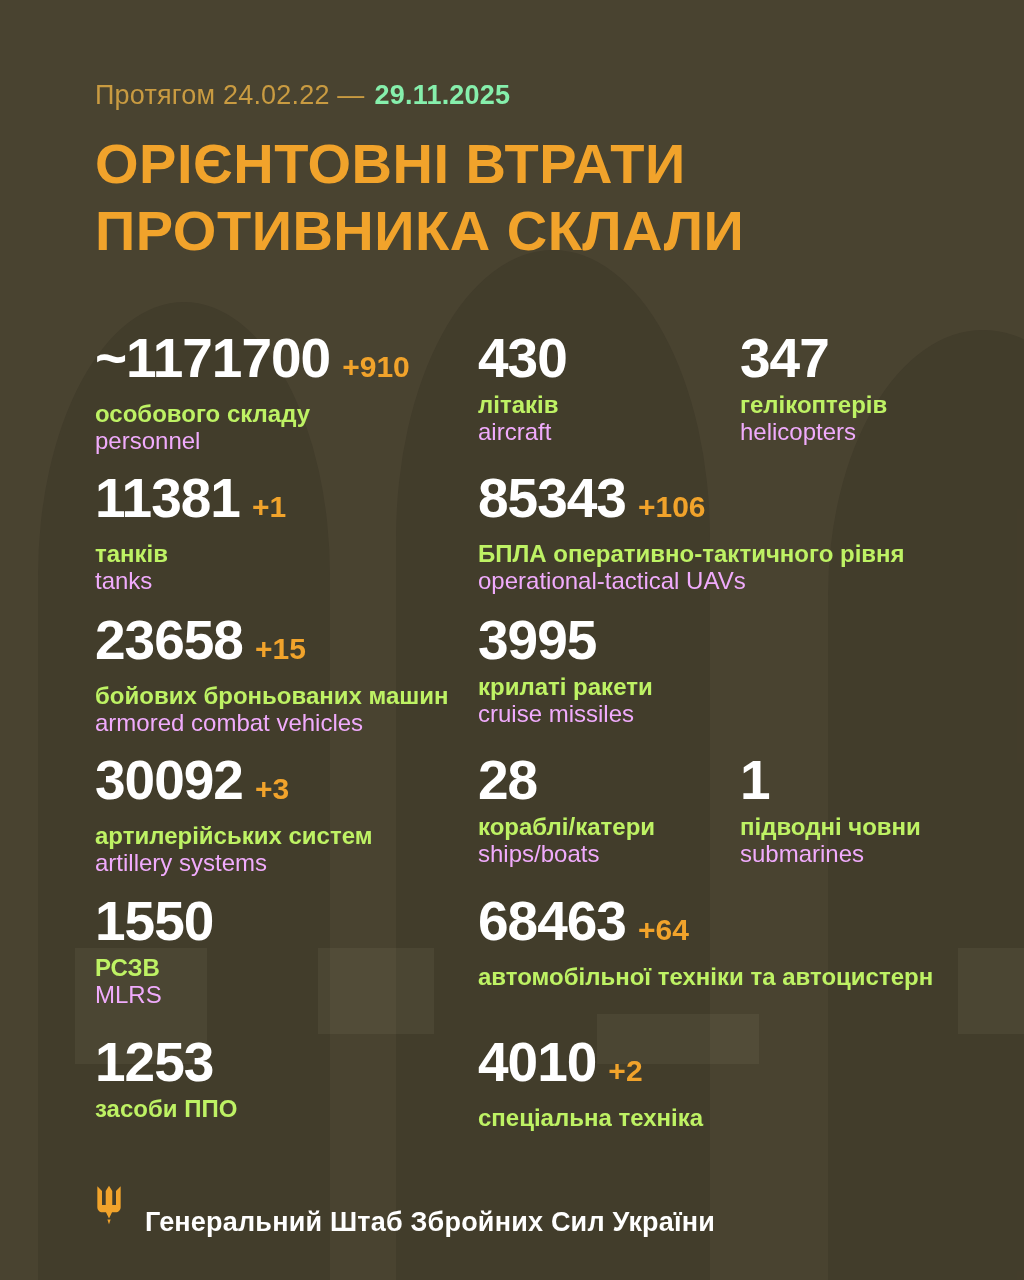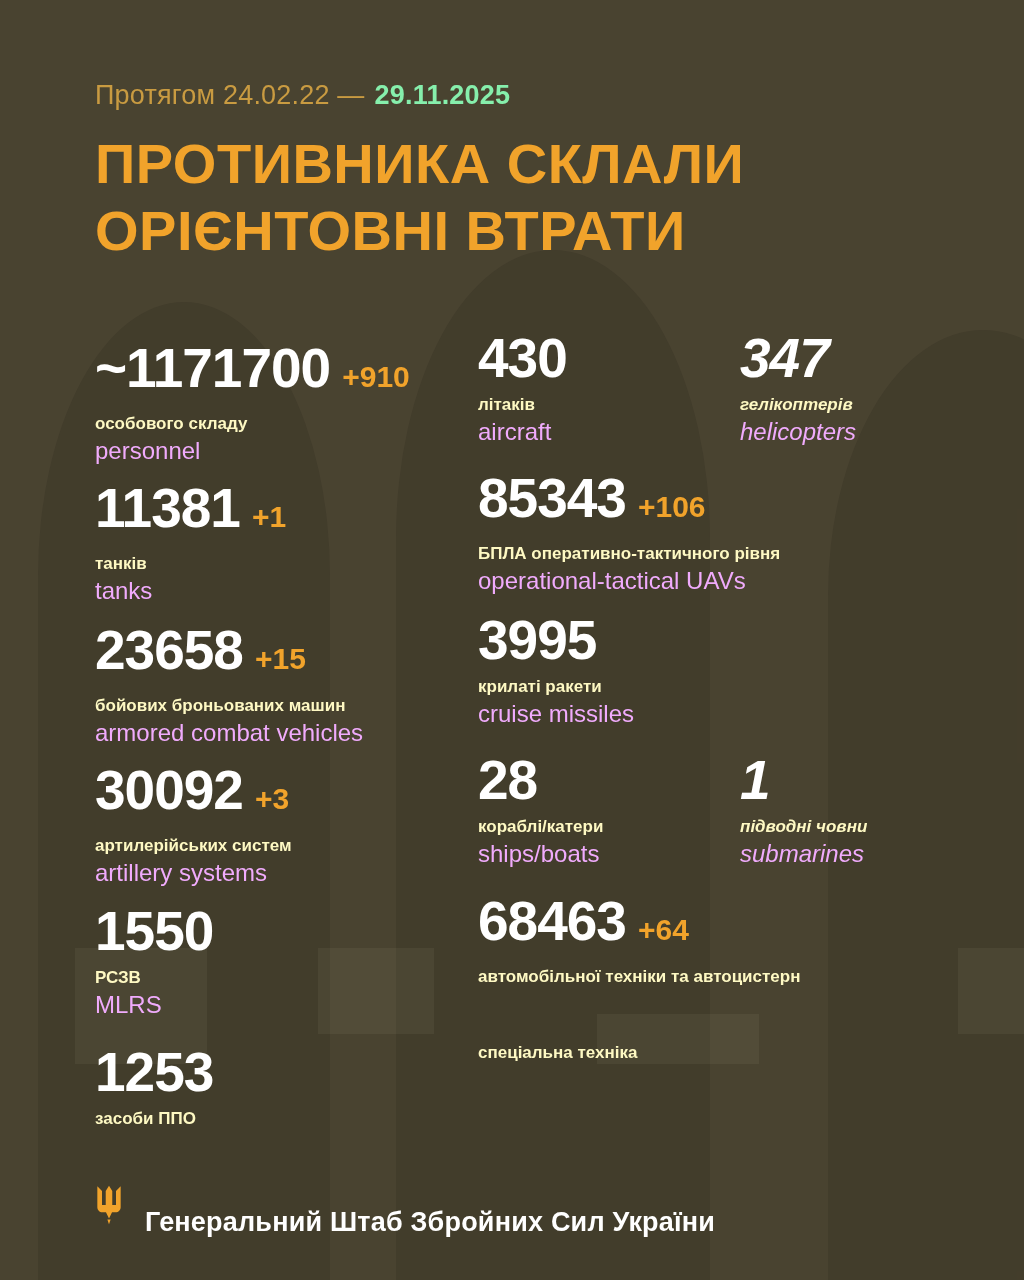--- a/index.html
+++ b/index.html
@@ -38,27 +38,27 @@
   .cell{position:absolute;white-space:nowrap;}
   .num{
     font-size:55px;line-height:56px;font-weight:700;color:#FFFFFF;
     letter-spacing:-1px;
   }
   .delta{
     font-size:30px;font-weight:700;color:#F1A32B;
     letter-spacing:0;margin-left:12px;
   }
   .lbl-ua{
-    margin-top:6px;font-size:17px;line-height:26px;font-weight:700;color:#fef9c3;
+    margin-top:6px;font-size:24px;line-height:26px;font-weight:700;color:#bef264;
   }
   .lbl-en{
     font-size:24px;line-height:27px;font-weight:400;color:#f0abfc;
   }
   
-  .c1{left:95px;margin-top:10px;}  .c2{left:478px;}  .c3{left:740px;font-style:italic;}
+  .c1{left:95px;}  .c2{left:478px;}  .c3{left:740px;}
   .r1{top:330px;} .r2{top:470px;} .r3{top:612px;}
   .r4{top:752px;} .r5{top:893px;} .r6{top:1034px;}
 
   
   .footer{position:absolute;left:95px;top:1172px;display:flex;align-items:center;}
   .trident{width:28px;height:40px;flex:0 0 auto;}
   .source{
     margin-left:22px;font-size:27px;font-weight:700;color:#FFFFFF;
     letter-spacing:0.2px;white-space:nowrap;margin-top:35px;
   }
@@ -71,22 +71,22 @@
 <div class="wm shell" id="shell-right"></div>
 <div class="wm patch" id="patch-1"></div>
 <div class="wm patch" id="patch-2"></div>
 <div class="wm patch" id="patch-3"></div>
 <div class="wm patch" id="patch-4"></div>
 
 <div class="period">
   <span>Протягом 24.02.22 —</span><span class="date">29.11.2025</span>
 </div>
 <div class="title">
+  <div>ОРІЄНТОВНІ ВТРАТИ</div>
   <div>ПРОТИВНИКА СКЛАЛИ</div>
-  <div>ОРІЄНТОВНІ ВТРАТИ</div>
 </div>
 
 <div class="cell r1 c1">
   <div class="num"><span>~1171700</span><span class="delta">+910</span></div>
   <div class="lbl-ua">особового складу</div>
   <div class="lbl-en">personnel</div>
 </div>
 
 <div class="cell r1 c2">
   <div class="num">430</div>
@@ -152,20 +152,21 @@
   <div class="num"><span>68463</span><span class="delta">+64</span></div>
   <div class="lbl-ua">автомобільної техніки та автоцистерн</div>
 </div>
 
 <div class="cell r6 c1">
   <div class="num">1253</div>
   <div class="lbl-ua">засоби ППО</div>
 </div>
 
 <div class="cell r6 c2">
+  <div class="num"><span>4010</span><span class="delta">+2</span></div>
   <div class="lbl-ua">спеціальна техніка</div>
 </div>
 
 <div class="footer">
   <svg class="trident" viewBox="0 0 24 34" xmlns="http://www.w3.org/2000/svg">
     <path fill="#F1A32B" d="M2 1 L6 5 V17 H9.2 V5 L12 0.5 L14.8 5 V17 H18 V5 L22 1 V19 C22 21.4 20.1 23.3 17.7 23.3 H14.6 L12 28.5 L9.4 23.3 H6.3 C3.9 23.3 2 21.4 2 19 Z"></path>
     <path fill="#F1A32B" d="M10.6 29.5 L12 33.5 L13.4 29.5 Z"></path>
   </svg>
   <div class="source">Генеральний Штаб Збройних Сил України</div>
 </div>

